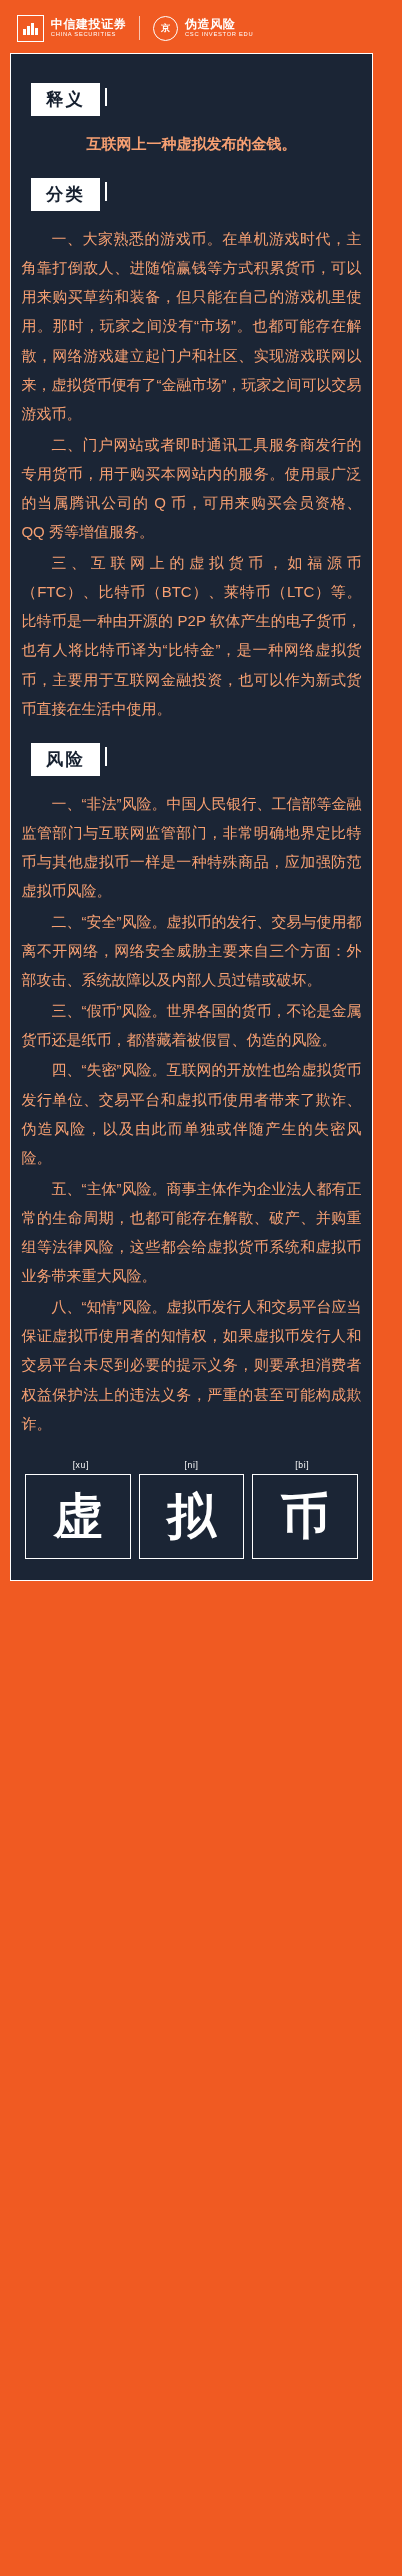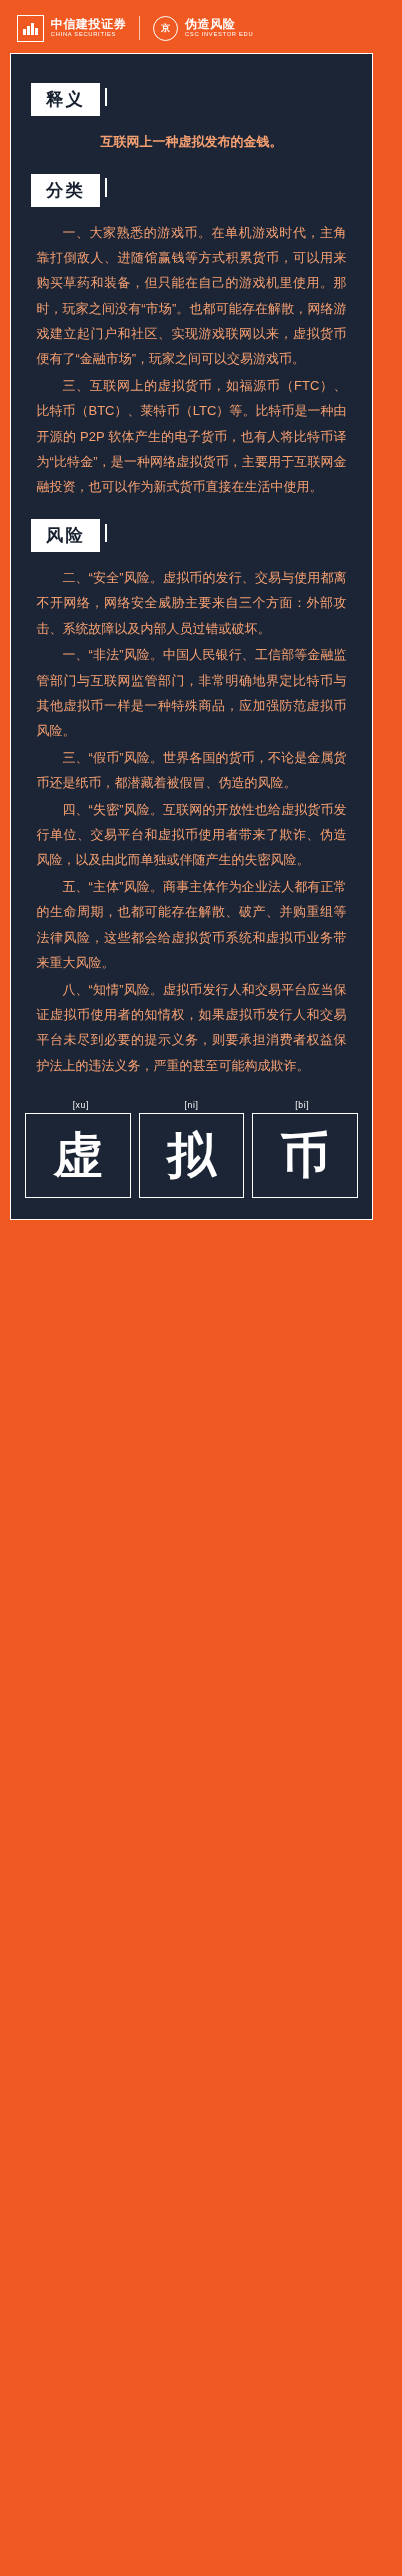--- a/index.html
+++ b/index.html
@@ -123,23 +123,23 @@
     right: -7px;
     top: 4.6px;
     width: 2.3px;
     height: 18.4px;
     background: #ffffff;
   }
   .sec-head.first { margin-top: 29px; }
 
   .body-text {
     color: #f7a072;
-    font-size: 13px;
+    font-size: 15px;
     line-height: 1.95;
-    padding: 0 25px;
+    padding: 0 10px;
     text-align: justify;
     text-justify: inter-ideograph;
   }
   .body-text p {
     margin: 0 0 1.2px 0;
     text-indent: 2em;
   }
   .body-text p.center {
     text-indent: 0;
     text-align: center;
@@ -216,28 +216,29 @@
     
     <div class="sec-head first">释义</div>
     <div class="body-text">
       <p class="center bold">互联网上一种虚拟发布的金钱。</p>
     </div>
 
     
     <div class="sec-head">分类</div>
     <div class="body-text">
       <p>一、大家熟悉的游戏币。在单机游戏时代，主角靠打倒敌人、进随馆赢钱等方式积累货币，可以用来购买草药和装备，但只能在自己的游戏机里使用。那时，玩家之间没有“市场”。也都可能存在解散，网络游戏建立起门户和社区、实现游戏联网以来，虚拟货币便有了“金融市场”，玩家之间可以交易游戏币。</p>
+      <p>二、门户网站或者即时通讯工具服务商发行的专用货币，用于购买本网站内的服务。使用最广泛的当属腾讯公司的 Q 币，可用来购买会员资格、QQ 秀等增值服务。</p>
       <p>三、互联网上的虚拟货币，如福源币（FTC）、比特币（BTC）、莱特币（LTC）等。比特币是一种由开源的 P2P 软体产生的电子货币，也有人将比特币译为“比特金”，是一种网络虚拟货币，主要用于互联网金融投资，也可以作为新式货币直接在生活中使用。</p>
     </div>
 
     
     <div class="sec-head">风险</div>
     <div class="body-text">
+      <p>一、“非法”风险。中国人民银行、工信部等金融监管部门与互联网监管部门，非常明确地界定比特币与其他虚拟币一样是一种特殊商品，应加强防范虚拟币风险。</p>
       <p>二、“安全”风险。虚拟币的发行、交易与使用都离不开网络，网络安全威胁主要来自三个方面：外部攻击、系统故障以及内部人员过错或破坏。</p>
-      <p>一、“非法”风险。中国人民银行、工信部等金融监管部门与互联网监管部门，非常明确地界定比特币与其他虚拟币一样是一种特殊商品，应加强防范虚拟币风险。</p>
       <p>三、“假币”风险。世界各国的货币，不论是金属货币还是纸币，都潜藏着被假冒、伪造的风险。</p>
       <p>四、“失密”风险。互联网的开放性也给虚拟货币发行单位、交易平台和虚拟币使用者带来了欺诈、伪造风险，以及由此而单独或伴随产生的失密风险。</p>
       <p>五、“主体”风险。商事主体作为企业法人都有正常的生命周期，也都可能存在解散、破产、并购重组等法律风险，这些都会给虚拟货币系统和虚拟币业务带来重大风险。</p>
       <p>八、“知情”风险。虚拟币发行人和交易平台应当保证虚拟币使用者的知情权，如果虚拟币发行人和交易平台未尽到必要的提示义务，则要承担消费者权益保护法上的违法义务，严重的甚至可能构成欺诈。</p>
     </div>
 
     
     <div class="pinyin-row">
       <div class="cell">[xu]</div>
       <div class="cell">[ni]</div>

